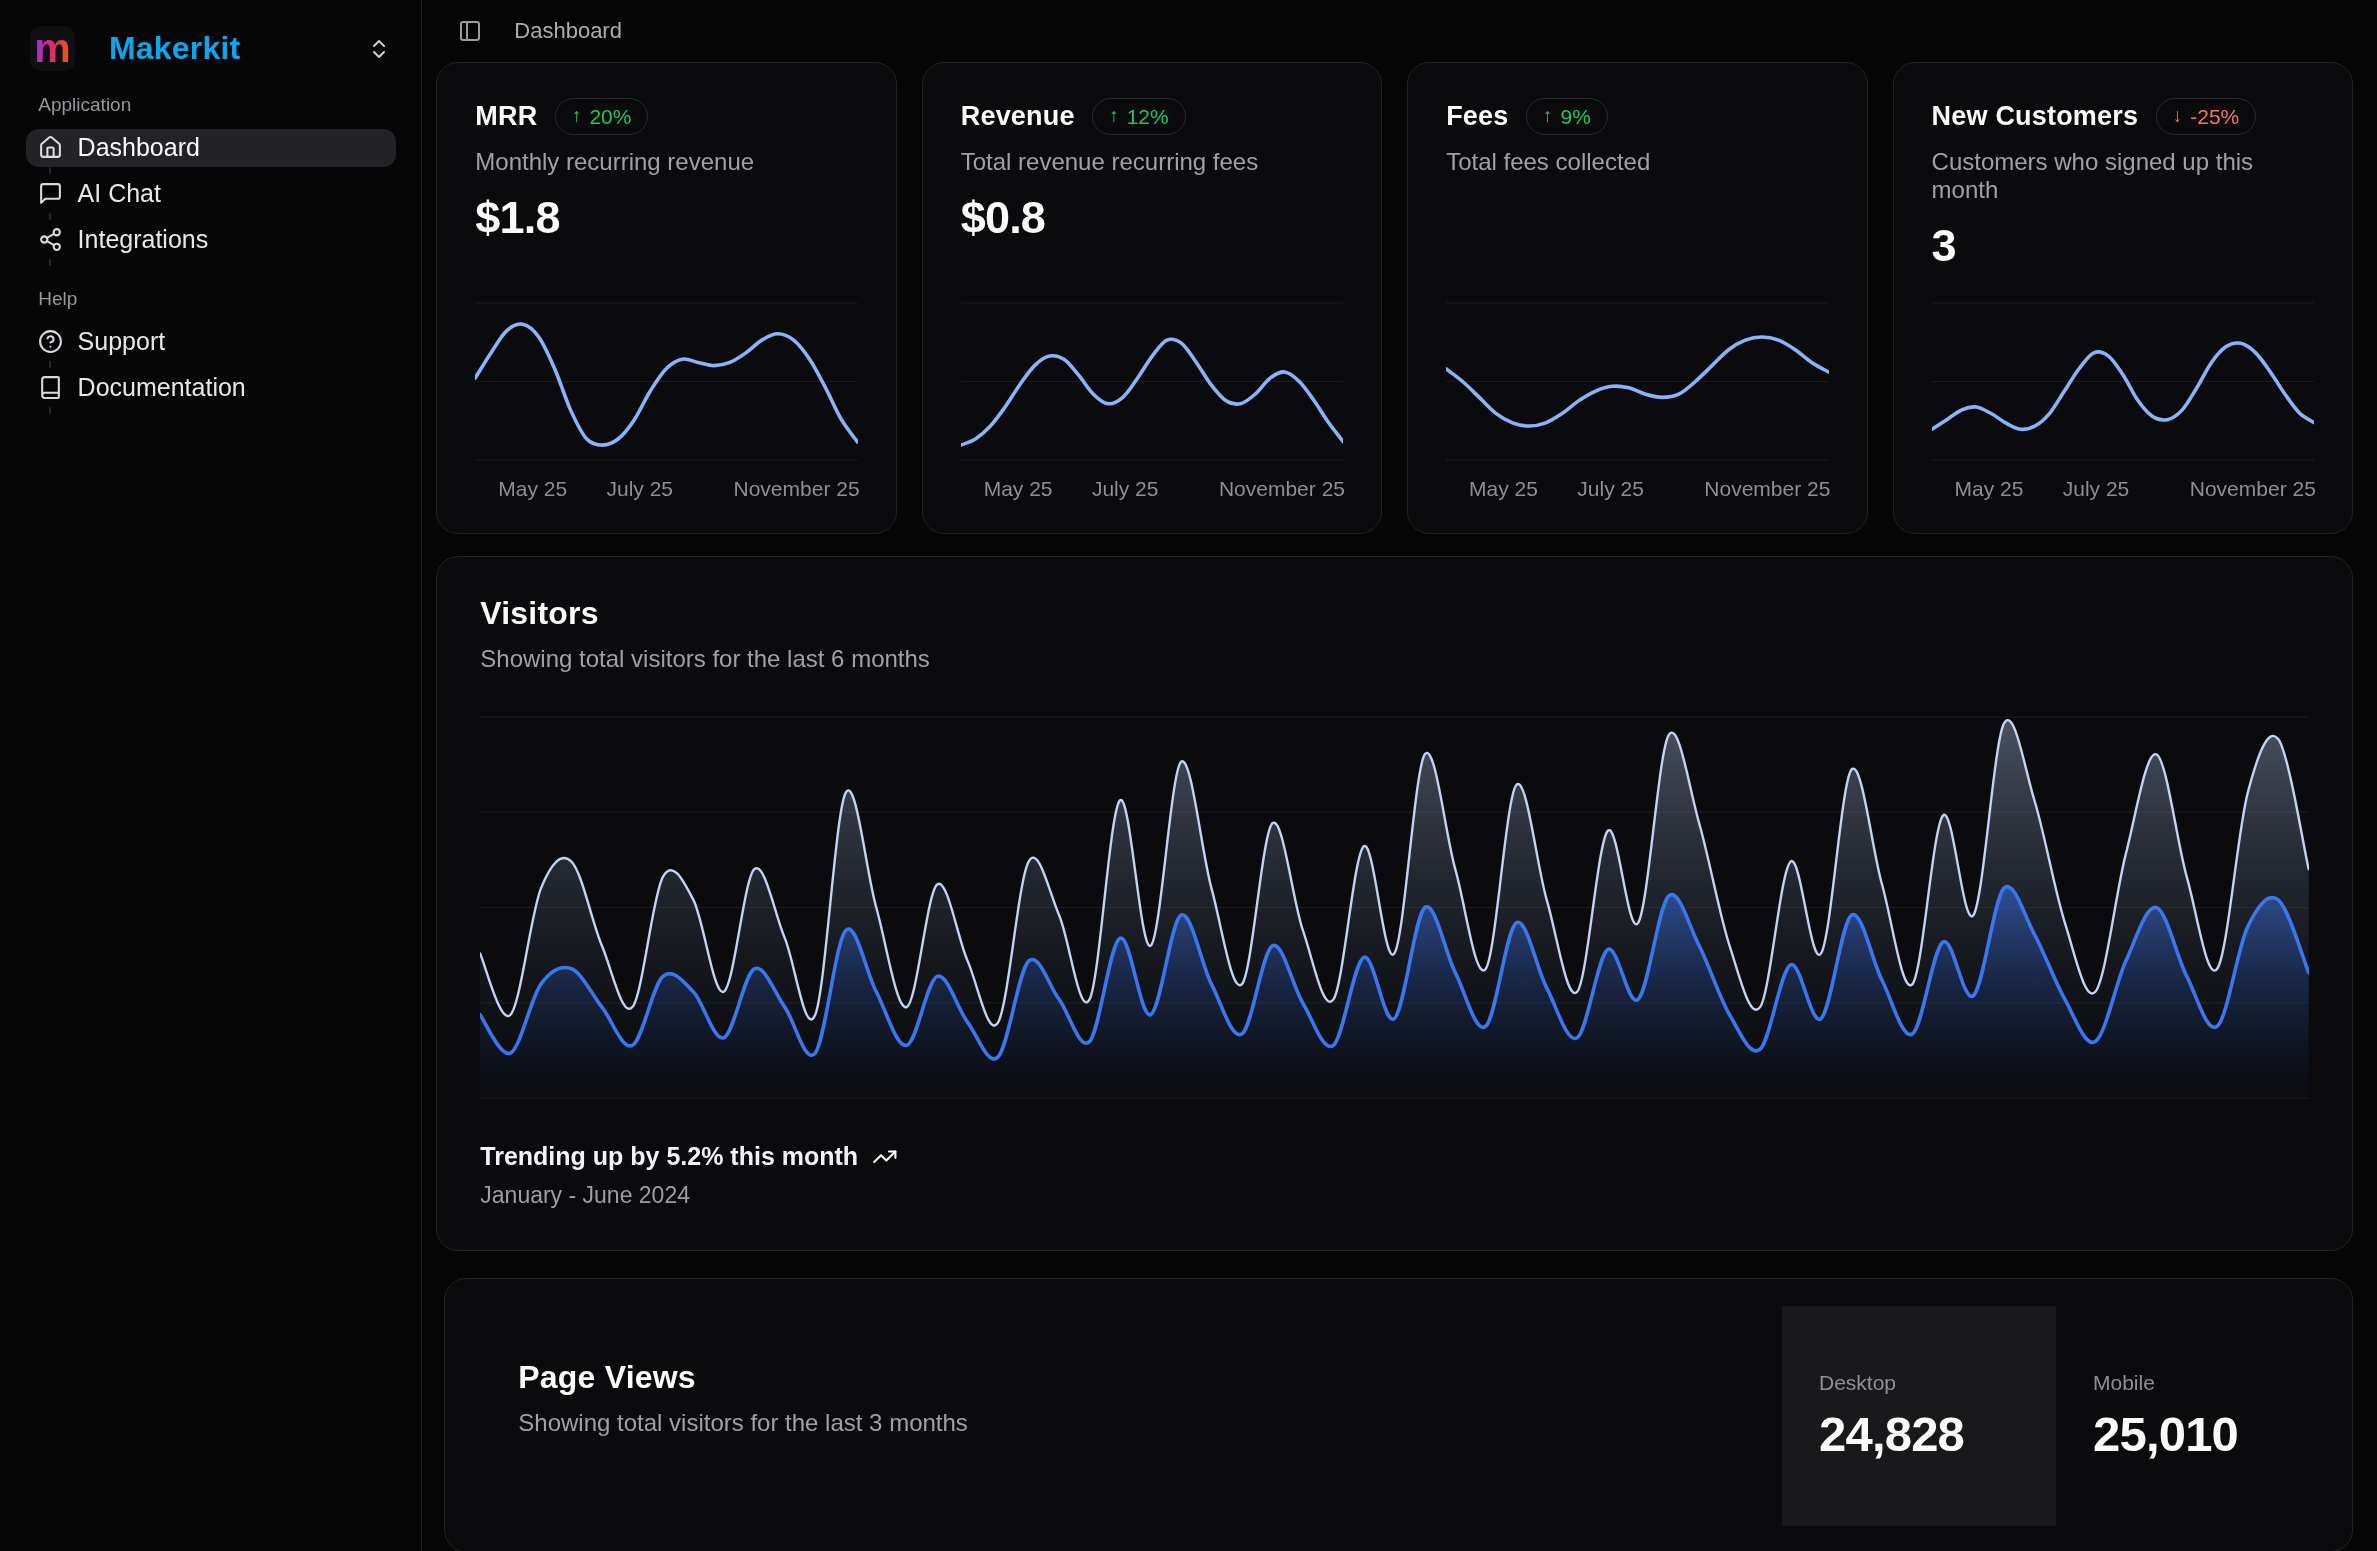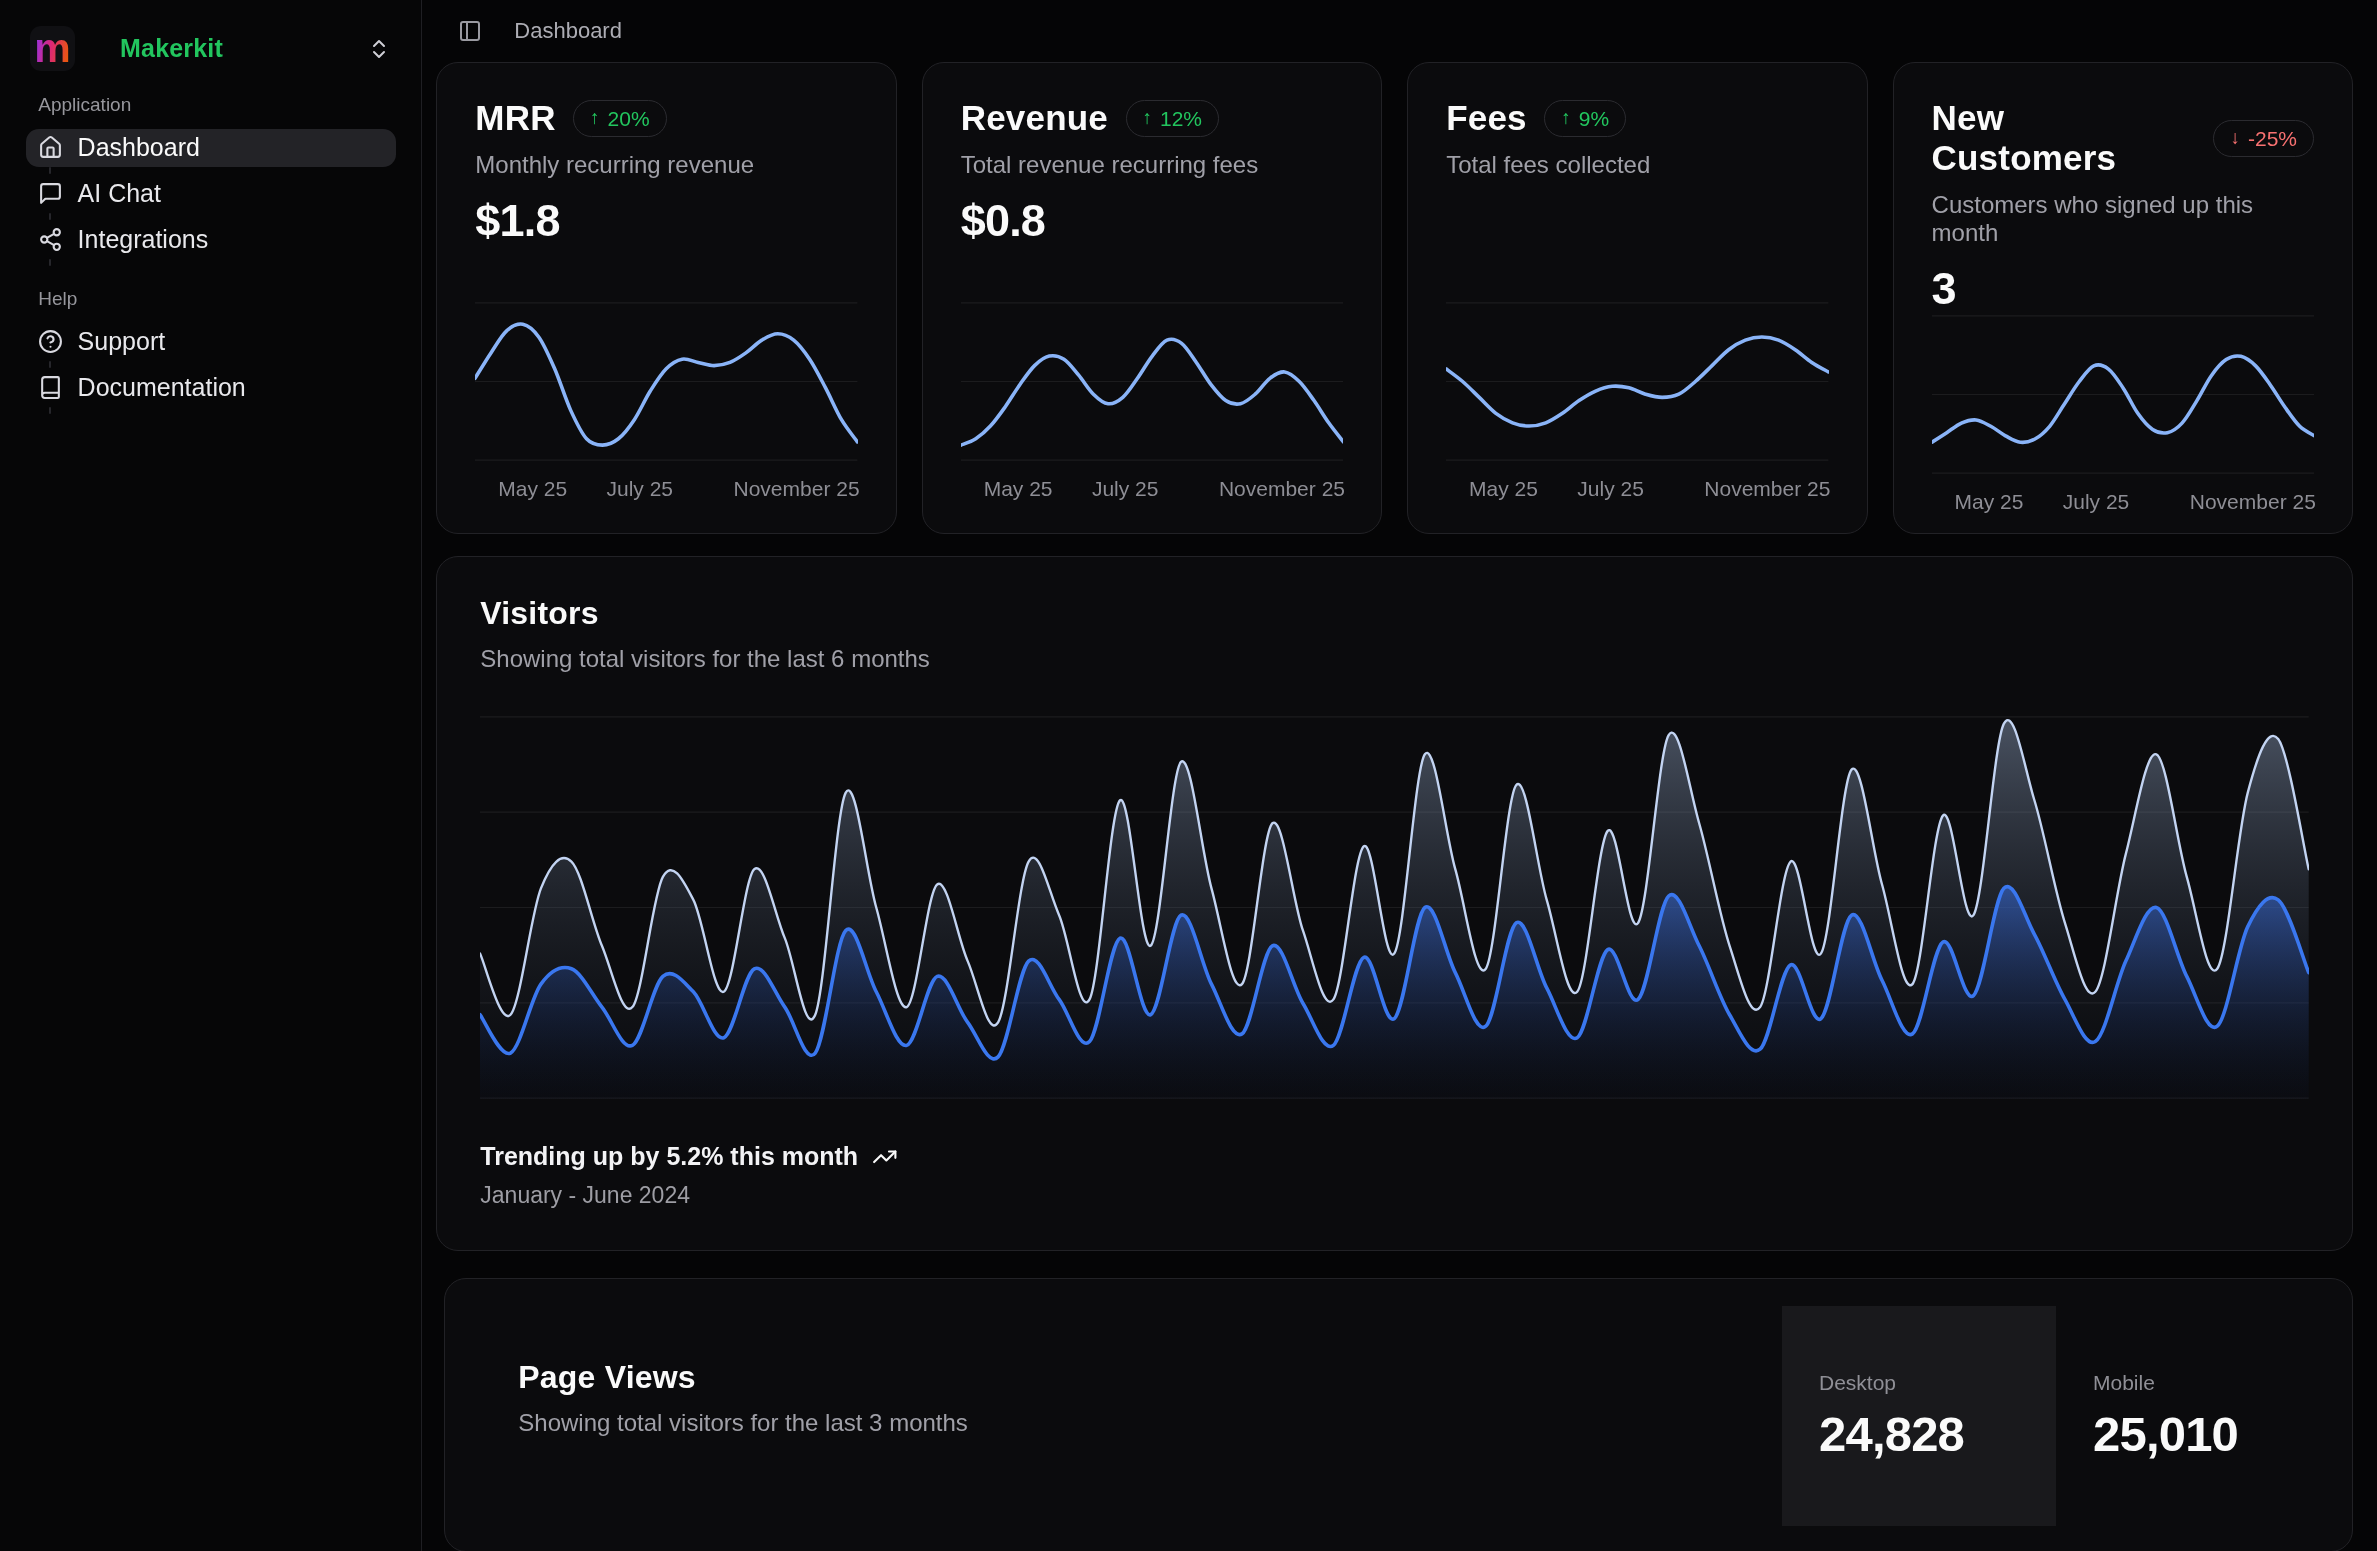--- a/index.html
+++ b/index.html
@@ -20,21 +20,21 @@
   .logo-tile {
     width:45px; height:45px; border-radius:11px; background:#101013;
     display:flex; align-items:center; justify-content:center;
   }
   .logo-m {
     font-size:41px; font-weight:800; line-height:.9;
     background:linear-gradient(100deg,#9333ea 5%,#db2777 45%,#ea580c 90%);
     -webkit-background-clip:text; background-clip:text;
     -webkit-text-fill-color:transparent; color:transparent;
   }
-  .brand-name { margin-left:45px; font-size:25px; font-weight:600; color:#22c55e; letter-spacing:0.2px; }
+  .brand-name { margin-left:34px; font-size:32px; font-weight:600; color:#0ea5e9; letter-spacing:0.2px; }
   .chevrons { margin-left:auto; color:#cfcfd6; display:flex; }
   nav { padding:14.3px 25.5px 0; }
   .section-label { font-size:19px; color:#96969c; padding:0 12.8px; margin-bottom:12.8px; font-weight:500; }
   .section-help { margin-top:29px; }
   .nav-item {
     display:flex; align-items:center; height:38px; padding:0 12.8px;
     border-radius:12.8px; font-size:25px; font-weight:500; color:#e8e8ec;
     position:relative; margin-bottom:8px; cursor:pointer; white-space:nowrap;
   }
   .nav-item.active { background:#232327; color:#fafafa; }
@@ -49,21 +49,21 @@
   .panel-toggle { color:#9a9aa1; display:flex; cursor:pointer; background:none; border:none; }
   .panel-toggle svg { width:24px; height:24px; }
   .breadcrumb { font-size:22px; color:#adadb4; }
   
   .stats-grid { display:grid; grid-template-columns:repeat(4,1fr); gap:25px; }
   .card {
     background:#0b0b0d; border:0.8px solid #222226; border-radius:22px;
   }
   .stat-card { height:472px; padding:35px 38px 29px; display:flex; flex-direction:column; }
   .stat-title-row { display:flex; align-items:center; gap:17.5px; }
-  .stat-title { font-size:35px; font-weight:600; letter-spacing:0.2px; }
+  .stat-title { font-size:27px; font-weight:600; letter-spacing:0.2px; }
   .badge {
     display:inline-flex; align-items:center; gap:8px;
     border:1.2px solid #2b2b30; border-radius:796px;
     padding:5.6px 16px; font-size:21px; font-weight:500; line-height:1.1;
   }
   .badge .arrow { font-size:19px; }
   .badge.up { color:#22c55e; }
   .badge.down { color:#f87171; }
   .stat-desc { margin-top:12.8px; font-size:24px; color:#a0a0a8; }
   .stat-value { margin-top:16px; font-size:45px; font-weight:700; letter-spacing:-0.8px; }

